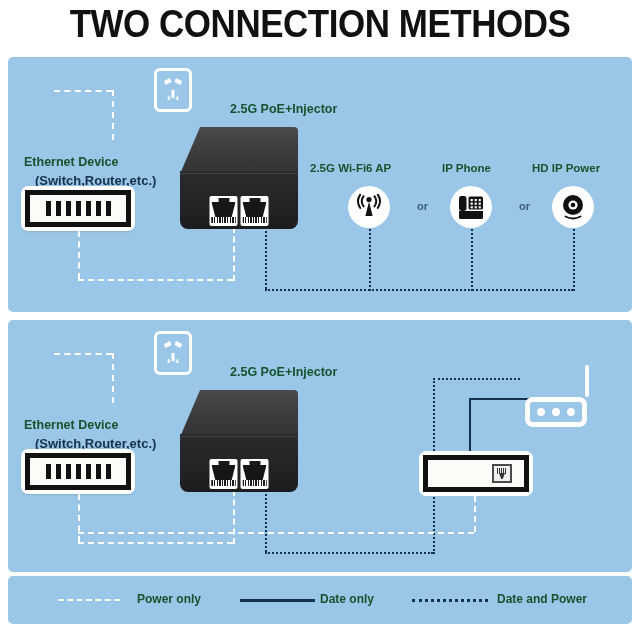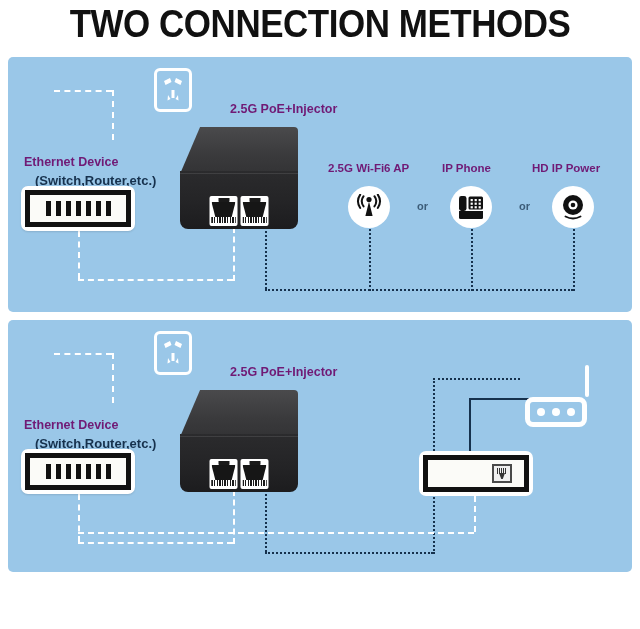--- a/index.html
+++ b/index.html
@@ -26,21 +26,21 @@
   .panel {
     position: absolute; left: 8px; width: 624px;
     background: #9ac7e8; border-radius: 5px;
   }
   #panel-top { top: 57px; height: 255px; }
   #panel-bottom { top: 320px; height: 252px; }
   #panel-legend { top: 576px; height: 48px; }
 
   
   .lbl {
-    position: absolute; color: #701a75; font-weight: 700;
+    position: absolute; color: #14532d; font-weight: 700;
     white-space: nowrap; line-height: 1;
   }
   .lbl-dev { font-size: 12.5px; }
   .lbl-sub { font-size: 13px; font-weight: 600; color: #16314d; }
   .lbl-inj { font-size: 12.5px; }
   .lbl-dn  { font-size: 11.5px; }
   .lbl-or  { font-size: 11px; font-weight: 600; color: #3c5c78; }
   .lbl-leg { font-size: 12px; }
 
   
@@ -219,21 +219,21 @@
           <span class="rj45-pins"></span>
         </div>
         <div class="rj45">
           <span class="rj45-tab"></span>
           <span class="rj45-mouth"></span>
           <span class="rj45-pins"></span>
         </div>
       </div>
     </div>
 
-    <div class="lbl lbl-dn" style="left:320px; top:106px;">2.5G Wi-Fi6 AP</div>
+    <div class="lbl lbl-dn" style="left:302px; top:106px;">2.5G Wi-Fi6 AP</div>
     <div class="circ" style="left:340px; top:129px;">
       <svg width="30" height="26" viewBox="0 0 30 26" aria-hidden="true">
         <path d="M15 7.5 L18.6 22 L11.4 22 Z" fill="#111"></path>
         <circle cx="15" cy="5.5" r="2.6" fill="#111"></circle>
         <path d="M9.6 2.2 A8.5 8.5 0 0 0 9.6 12.4" stroke="#111" stroke-width="2" fill="none" stroke-linecap="round"></path>
         <path d="M6.2 0.6 A12 12 0 0 0 6.2 14" stroke="#111" stroke-width="2" fill="none" stroke-linecap="round"></path>
         <path d="M20.4 2.2 A8.5 8.5 0 0 1 20.4 12.4" stroke="#111" stroke-width="2" fill="none" stroke-linecap="round"></path>
         <path d="M23.8 0.6 A12 12 0 0 1 23.8 14" stroke="#111" stroke-width="2" fill="none" stroke-linecap="round"></path>
       </svg>
     </div>
@@ -345,14 +345,24 @@
     <div class="splitter" style="left:411px; top:131px; width:114px; height:45px;">
       <div class="splitter-inner">
         <span class="splitter-port"></span>
       </div>
     </div>
 
     <div class="line pw-v" style="left:466px; top:176px; height:36px;"></div>
     <div class="line pw-h" style="left:70px; top:212px; width:396px;"></div>
   </div>
 
+  <div class="panel" id="panel-legend">
+    <div class="leg-sample leg-pw" style="left:50px; top:23px; width:62px;"></div>
+    <div class="lbl lbl-leg" style="left:129px; top:17px;">Power only</div>
+
+    <div class="leg-sample leg-dt" style="left:232px; top:23px; width:75px;"></div>
+    <div class="lbl lbl-leg" style="left:312px; top:17px;">Date only</div>
+
+    <div class="leg-sample leg-dp" style="left:404px; top:23px; width:76px;"></div>
+    <div class="lbl lbl-leg" style="left:489px; top:17px;">Date and Power</div>
+  </div>
 
 </div>
 
 </body></html>

